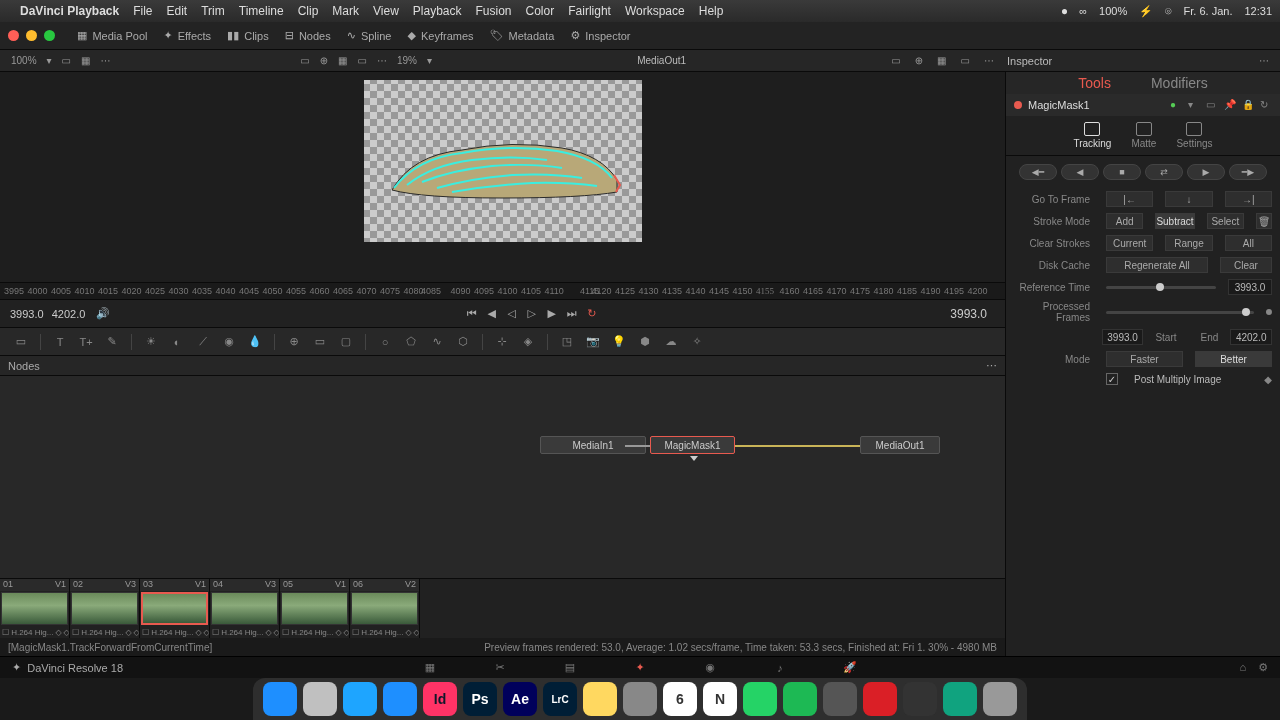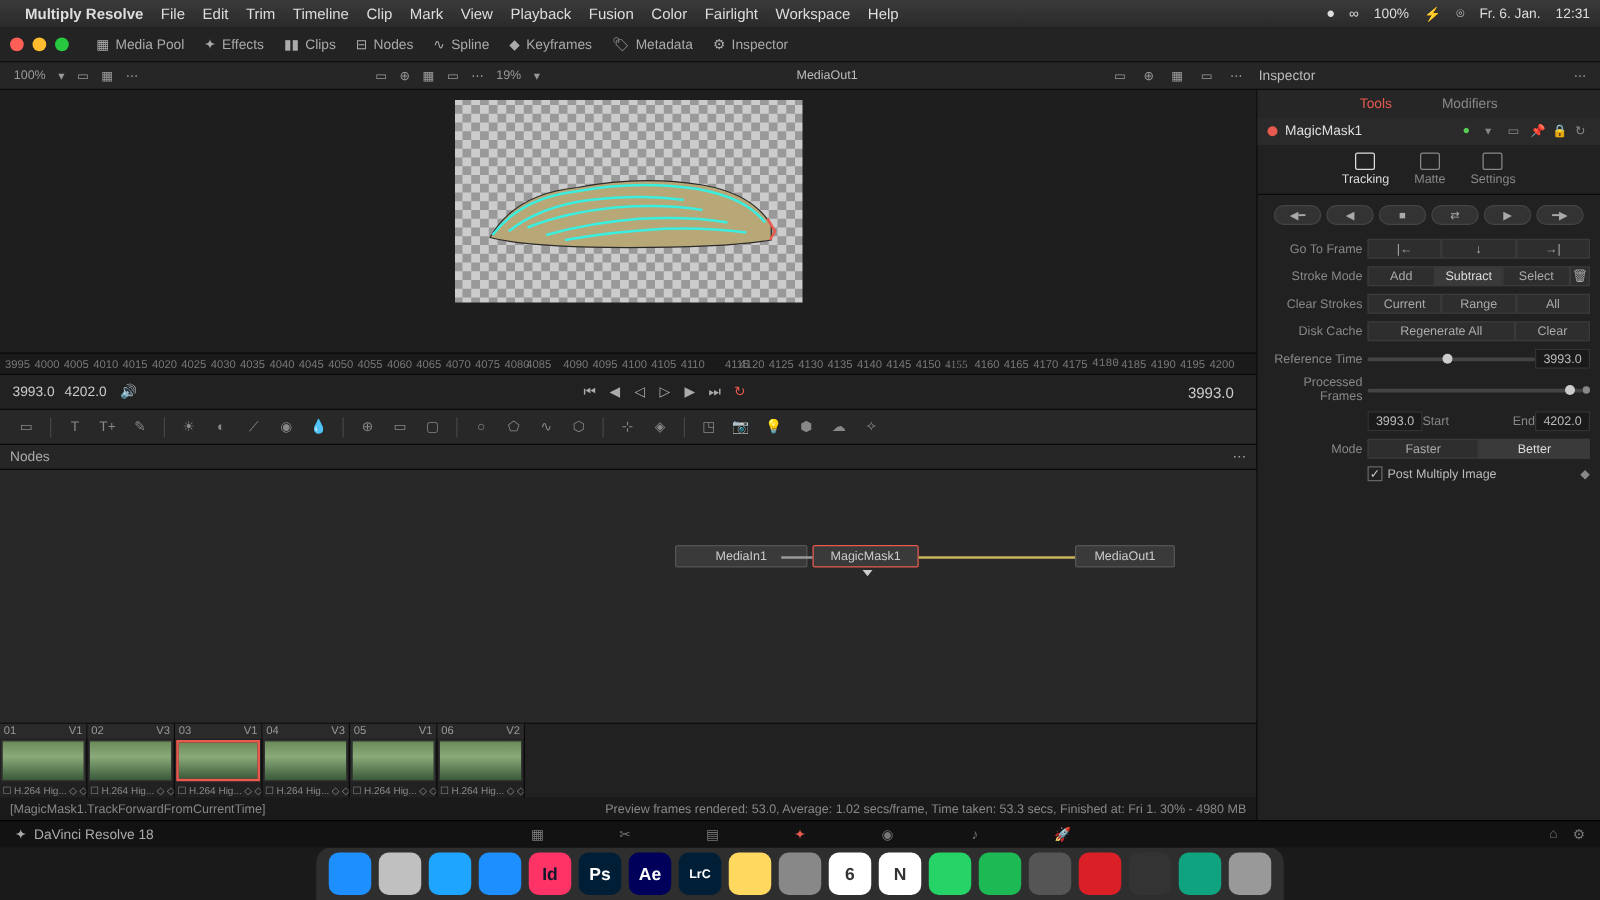--- a/index.html
+++ b/index.html
@@ -79,54 +79,54 @@
 
 .pagenav { height: 22px; background: #121212; display: flex; align-items: center; justify-content: center; gap: 50px; border-top: 1px solid #000; }
 .pagenav .pn { width: 20px; height: 16px; cursor: pointer; color: #777; display: flex; align-items: center; justify-content: center; }
 .pagenav .pn.active { color: #e85a4f; }
 .pagenav .app-label { position: absolute; left: 12px; display: flex; align-items: center; gap: 6px; color: #aaa; font-size: 11px; }
 .pagenav .right-icons { position: absolute; right: 12px; display: flex; gap: 12px; color: #777; }
 
 
 .inspector { width: 275px; background: #212121; border-left: 1px solid #0a0a0a; display: flex; flex-direction: column; font-size: 10px; }
 .insp-tabs { height: 22px; display: flex; align-items: center; justify-content: center; gap: 40px; background: #262626; }
-.insp-tabs .t { color: #888; cursor: pointer; font-size: 11px; }
+.insp-tabs .t { color: #888; cursor: pointer; font-size: 14px; }
 .insp-tabs .t.active { color: #e85a4f; }
 .insp-node { height: 22px; display: flex; align-items: center; padding: 0 8px; gap: 6px; background: #2a2a2a; }
 .insp-node .dot { width: 8px; height: 8px; border-radius: 50%; background: #e85a4f; }
 .insp-node .spacer { flex: 1; }
 .insp-node .ic { width: 12px; height: 12px; color: #888; cursor: pointer; }
 .insp-subtabs { height: 40px; display: flex; justify-content: center; gap: 20px; align-items: center; border-bottom: 1px solid #0a0a0a; }
 .insp-subtabs .st { display: flex; flex-direction: column; align-items: center; gap: 2px; color: #888; cursor: pointer; font-size: 10px; }
 .insp-subtabs .st.active { color: #ddd; }
 .insp-subtabs .st .ic { width: 16px; height: 14px; border: 1px solid currentColor; border-radius: 2px; }
 .track-btns { display: flex; justify-content: center; gap: 4px; padding: 8px 6px; }
 .track-btns .tb { width: 38px; height: 16px; background: #333; border: 1px solid #444; border-radius: 8px; cursor: pointer; display: flex; align-items: center; justify-content: center; color: #aaa; font-size: 9px; }
-.insp-row { display: flex; align-items: center; padding: 3px 8px; gap: 0; }
+.insp-row { display: flex; align-items: center; padding: 3px 8px; gap: 12px; }
 .insp-row .label { width: 80px; text-align: right; color: #888; font-size: 10px; padding-right: 4px; }
 .insp-row .btn3 { flex: 1; height: 16px; background: #2e2e2e; border: 1px solid #3a3a3a; display: flex; align-items: center; justify-content: center; color: #aaa; cursor: pointer; font-size: 10px; }
 .insp-row .btn3.active { background: #3a3a3a; color: #ddd; }
 .insp-row .slider { flex: 1; height: 3px; background: #444; position: relative; border-radius: 2px; }
 .insp-row .slider .knob { position: absolute; width: 8px; height: 8px; background: #ccc; border-radius: 50%; top: -3px; }
 .insp-row .num { width: 44px; height: 16px; background: #1a1a1a; border: 1px solid #333; display: flex; align-items: center; justify-content: center; color: #bbb; font-size: 10px; }
 .insp-row .check { width: 12px; height: 12px; border: 1px solid #666; display: flex; align-items: center; justify-content: center; margin-right: 4px; }
 .insp-row .small-label { color: #888; font-size: 10px; }
 
 
 .dock { position: absolute; bottom: 0; left: 50%; transform: translateX(-50%); height: 42px; background: rgba(60,60,60,0.6); border-radius: 12px 12px 0 0; display: flex; align-items: center; gap: 6px; padding: 0 10px; backdrop-filter: blur(10px); }
 .dock .app { width: 34px; height: 34px; border-radius: 8px; cursor: pointer; display: flex; align-items: center; justify-content: center; font-size: 16px; color: #fff; font-weight: bold; }
 
 svg { display: block; }
 </style>
 </head>
 <body>
 
 <div class="menubar">
   <span class="apple"></span>
-  <span class="app-name">Multiply Resolve</span>
+  <span class="app-name">DaVinci Playback</span>
   <span class="menu-item">File</span>
   <span class="menu-item">Edit</span>
   <span class="menu-item">Trim</span>
   <span class="menu-item">Timeline</span>
   <span class="menu-item">Clip</span>
   <span class="menu-item">Mark</span>
   <span class="menu-item">View</span>
   <span class="menu-item">Playback</span>
   <span class="menu-item">Fusion</span>
   <span class="menu-item">Color</span>
@@ -261,21 +261,21 @@
         <span style="left: 638.5px;">4130</span>
         <span style="left: 662px;">4135</span>
         <span style="left: 685.5px;">4140</span>
         <span style="left: 709px;">4145</span>
         <span style="left: 732.5px;">4150</span>
         <span style="left: 756px; font-family: Liberation Serif, serif;">4155</span>
         <span style="left: 779.5px;">4160</span>
         <span style="left: 803px;">4165</span>
         <span style="left: 826.5px;">4170</span>
         <span style="left: 850px;">4175</span>
-        <span style="left: 873.5px; font-family: Liberation Mono, monospace;">4180</span>
+        <span style="left: 873.5px;">4180</span>
         <span style="left: 897px;">4185</span>
         <span style="left: 920.5px;">4190</span>
         <span style="left: 944px;">4195</span>
         <span style="left: 967.5px;">4200</span>
       </div>
 
     <div class="playback">
       <span class="tc">3993.0</span>
       <span class="tc">4202.0</span>
       <span class="ctrl">🔊</span>

